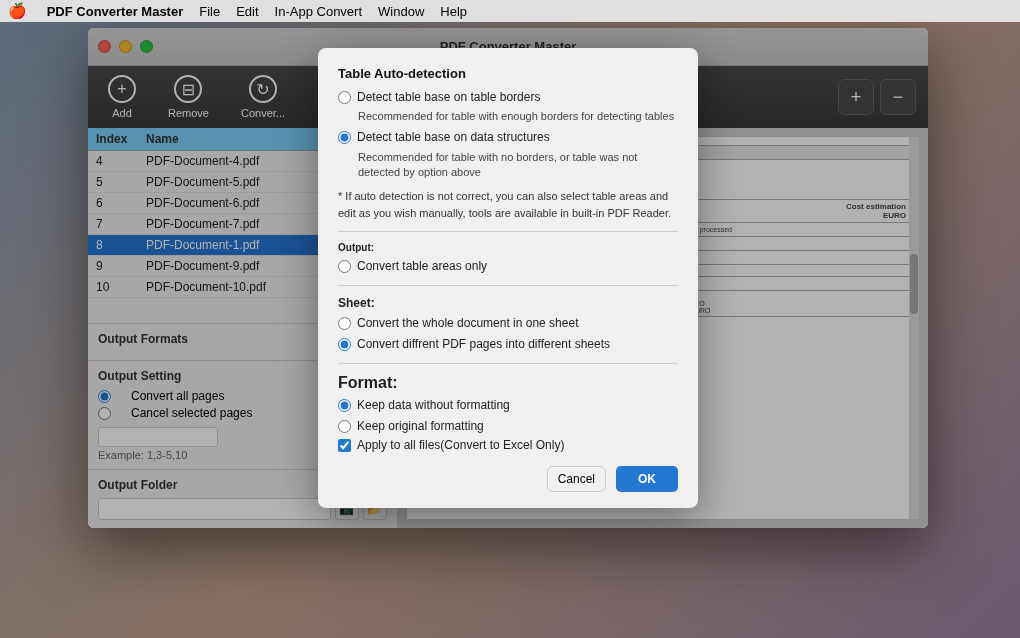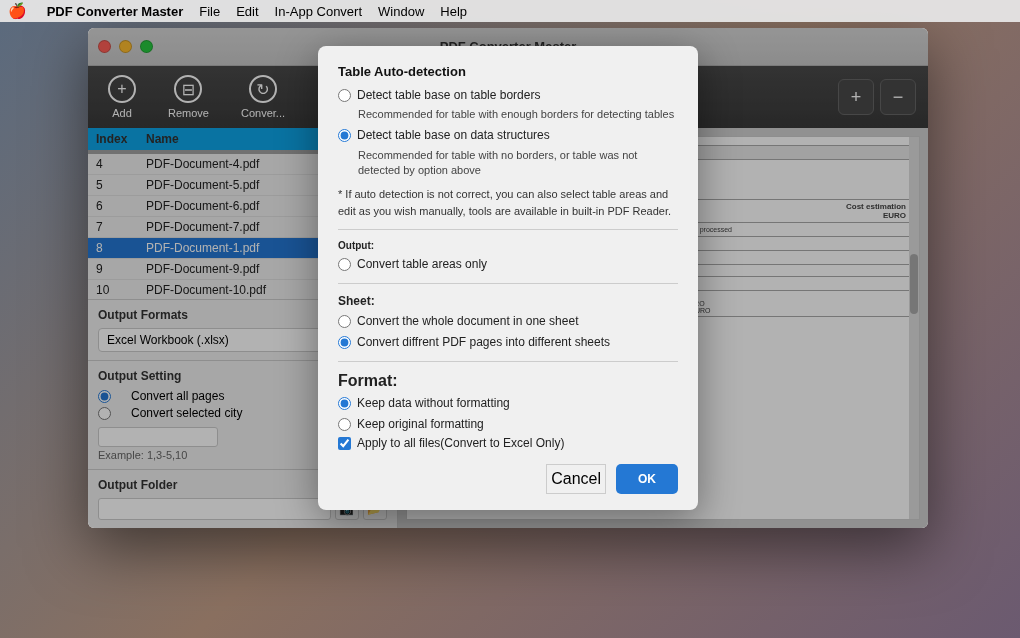--- a/index.html
+++ b/index.html
@@ -140,22 +140,22 @@
     }
 
     
     .file-table {
       flex: 1;
       overflow: hidden;
     }
     .table-header {
       display: grid;
       grid-template-columns: 50px 1fr 60px;
-      background: #0ea5e9;
-      border-bottom: 4px solid #a3a3a3;
+      background: #7dd3fc;
+      border-bottom: 1px solid #a3a3a3;
       padding: 2px 4px;
       font-size: 12px;
       font-weight: 600;
       color: #333;
     }
     .table-row {
       display: grid;
       grid-template-columns: 50px 1fr 60px;
       padding: 1px 4px;
       font-size: 12px;
@@ -362,25 +362,25 @@
     .modal-checkbox-row input[type=checkbox] {
       accent-color: #2478d4;
     }
     .modal-buttons {
       display: flex;
       justify-content: flex-end;
       gap: 10px;
       margin-top: 14px;
     }
     .btn-cancel {
-      padding: 5px 4px;
+      padding: 5px 10px;
       border: 1px solid #ccc;
-      border-radius: 0;
+      border-radius: 6px;
       background: #f0f0f0;
-      font-size: 16px;
+      font-size: 12px;
       cursor: pointer;
     }
     .btn-ok {
       padding: 5px 22px;
       border: none;
       border-radius: 5px;
       background: #2478d4;
       color: #fff;
       font-size: 12px;
       font-weight: 600;
@@ -495,37 +495,31 @@
         <div class="table-row">
           <div class="table-cell">10</div>
           <div class="table-cell">PDF-Document-10.pdf</div>
           <div class="table-cell">All</div>
         </div>
 
       </div>
 
       <div class="output-section">
         <div class="section-label">Output Formats</div>
-        <select class="format-select">
-          <option>Excel Workbook (.xlsx)</option>
-          <option>Word Document (.docx)</option>
-          <option>CSV (.csv)</option>
-          <option>HTML (.html)</option>
-        </select>
       </div>
 
       <div class="output-setting">
         <div class="section-label">Output Setting</div>
         <div class="radio-row">
           <input type="radio" name="pages" id="allPages" checked="" style="">
           <label for="allPages">Convert all pages</label>
         </div>
         <div class="radio-row">
           <input type="radio" name="pages" id="selectedPages" style="">
-          <label for="selectedPages">Convert selected city</label>
+          <label for="selectedPages">Cancel selected pages</label>
         </div>
         <input type="text" class="page-input" style="">
         <div class="example-text">
           <span>Example:</span>
           <span>1,3-5,10</span>
         </div>
       </div>
 
       <div class="output-folder">
         <div class="section-label">Output Folder</div>

